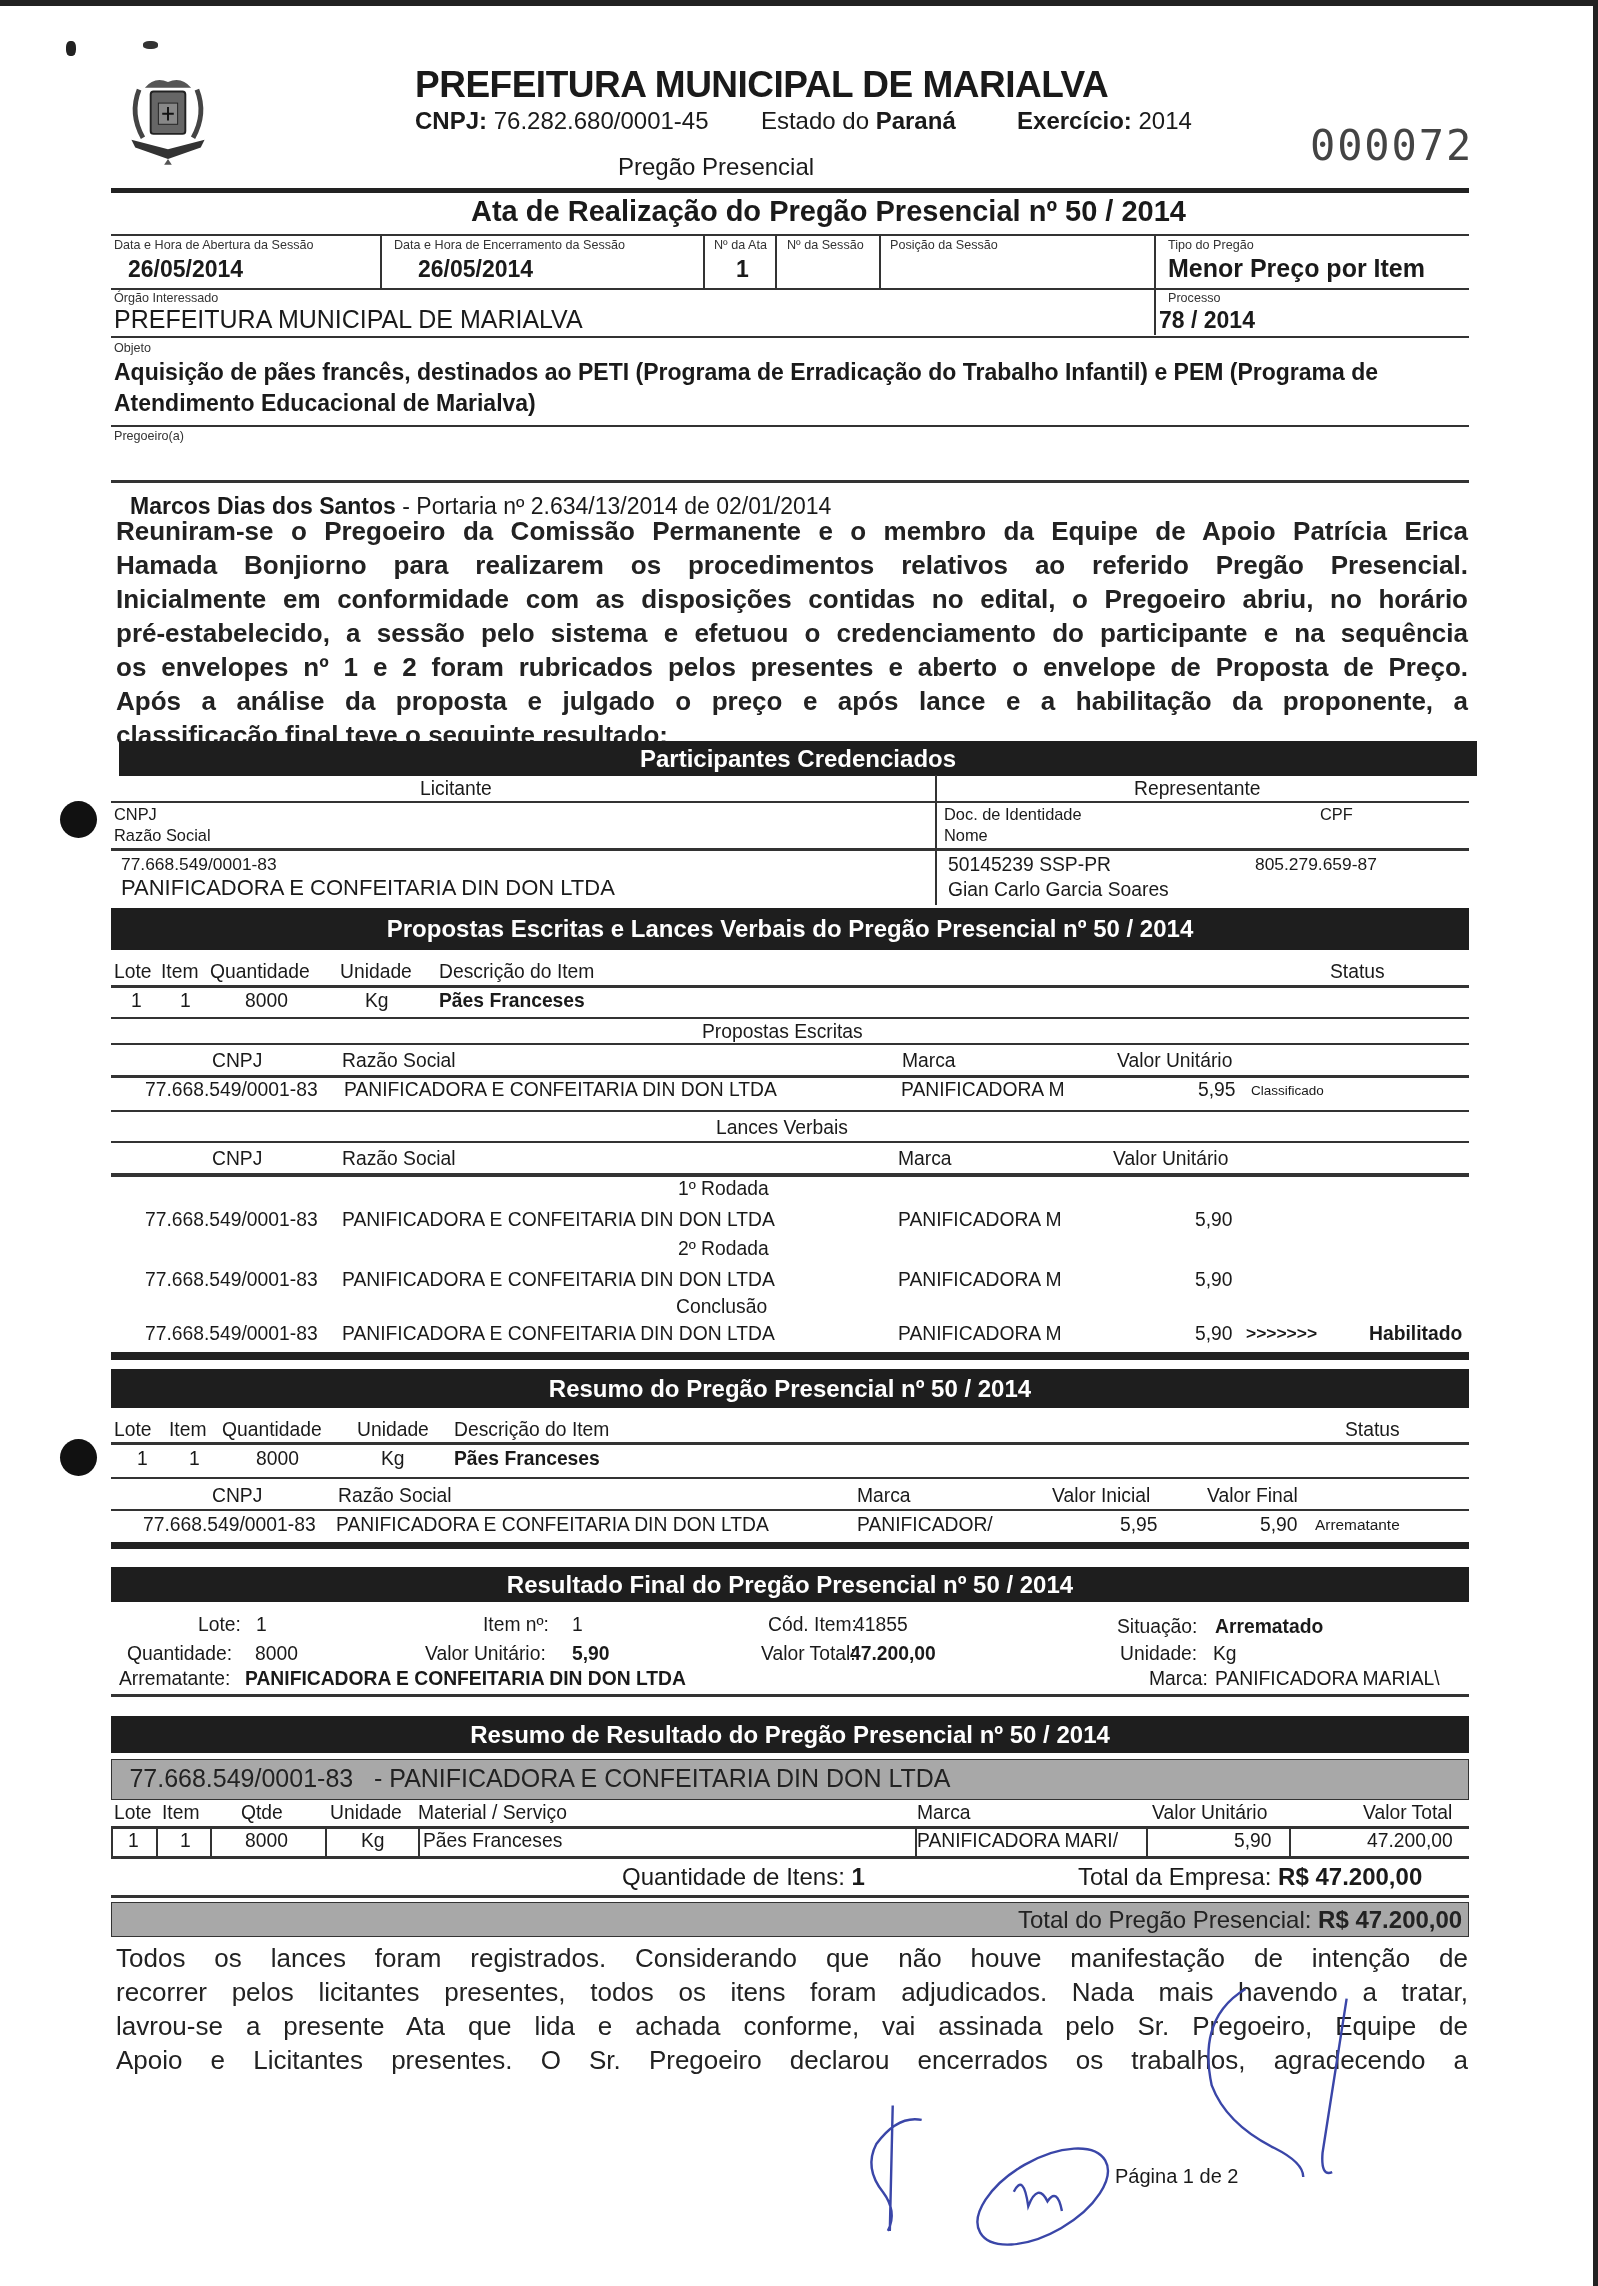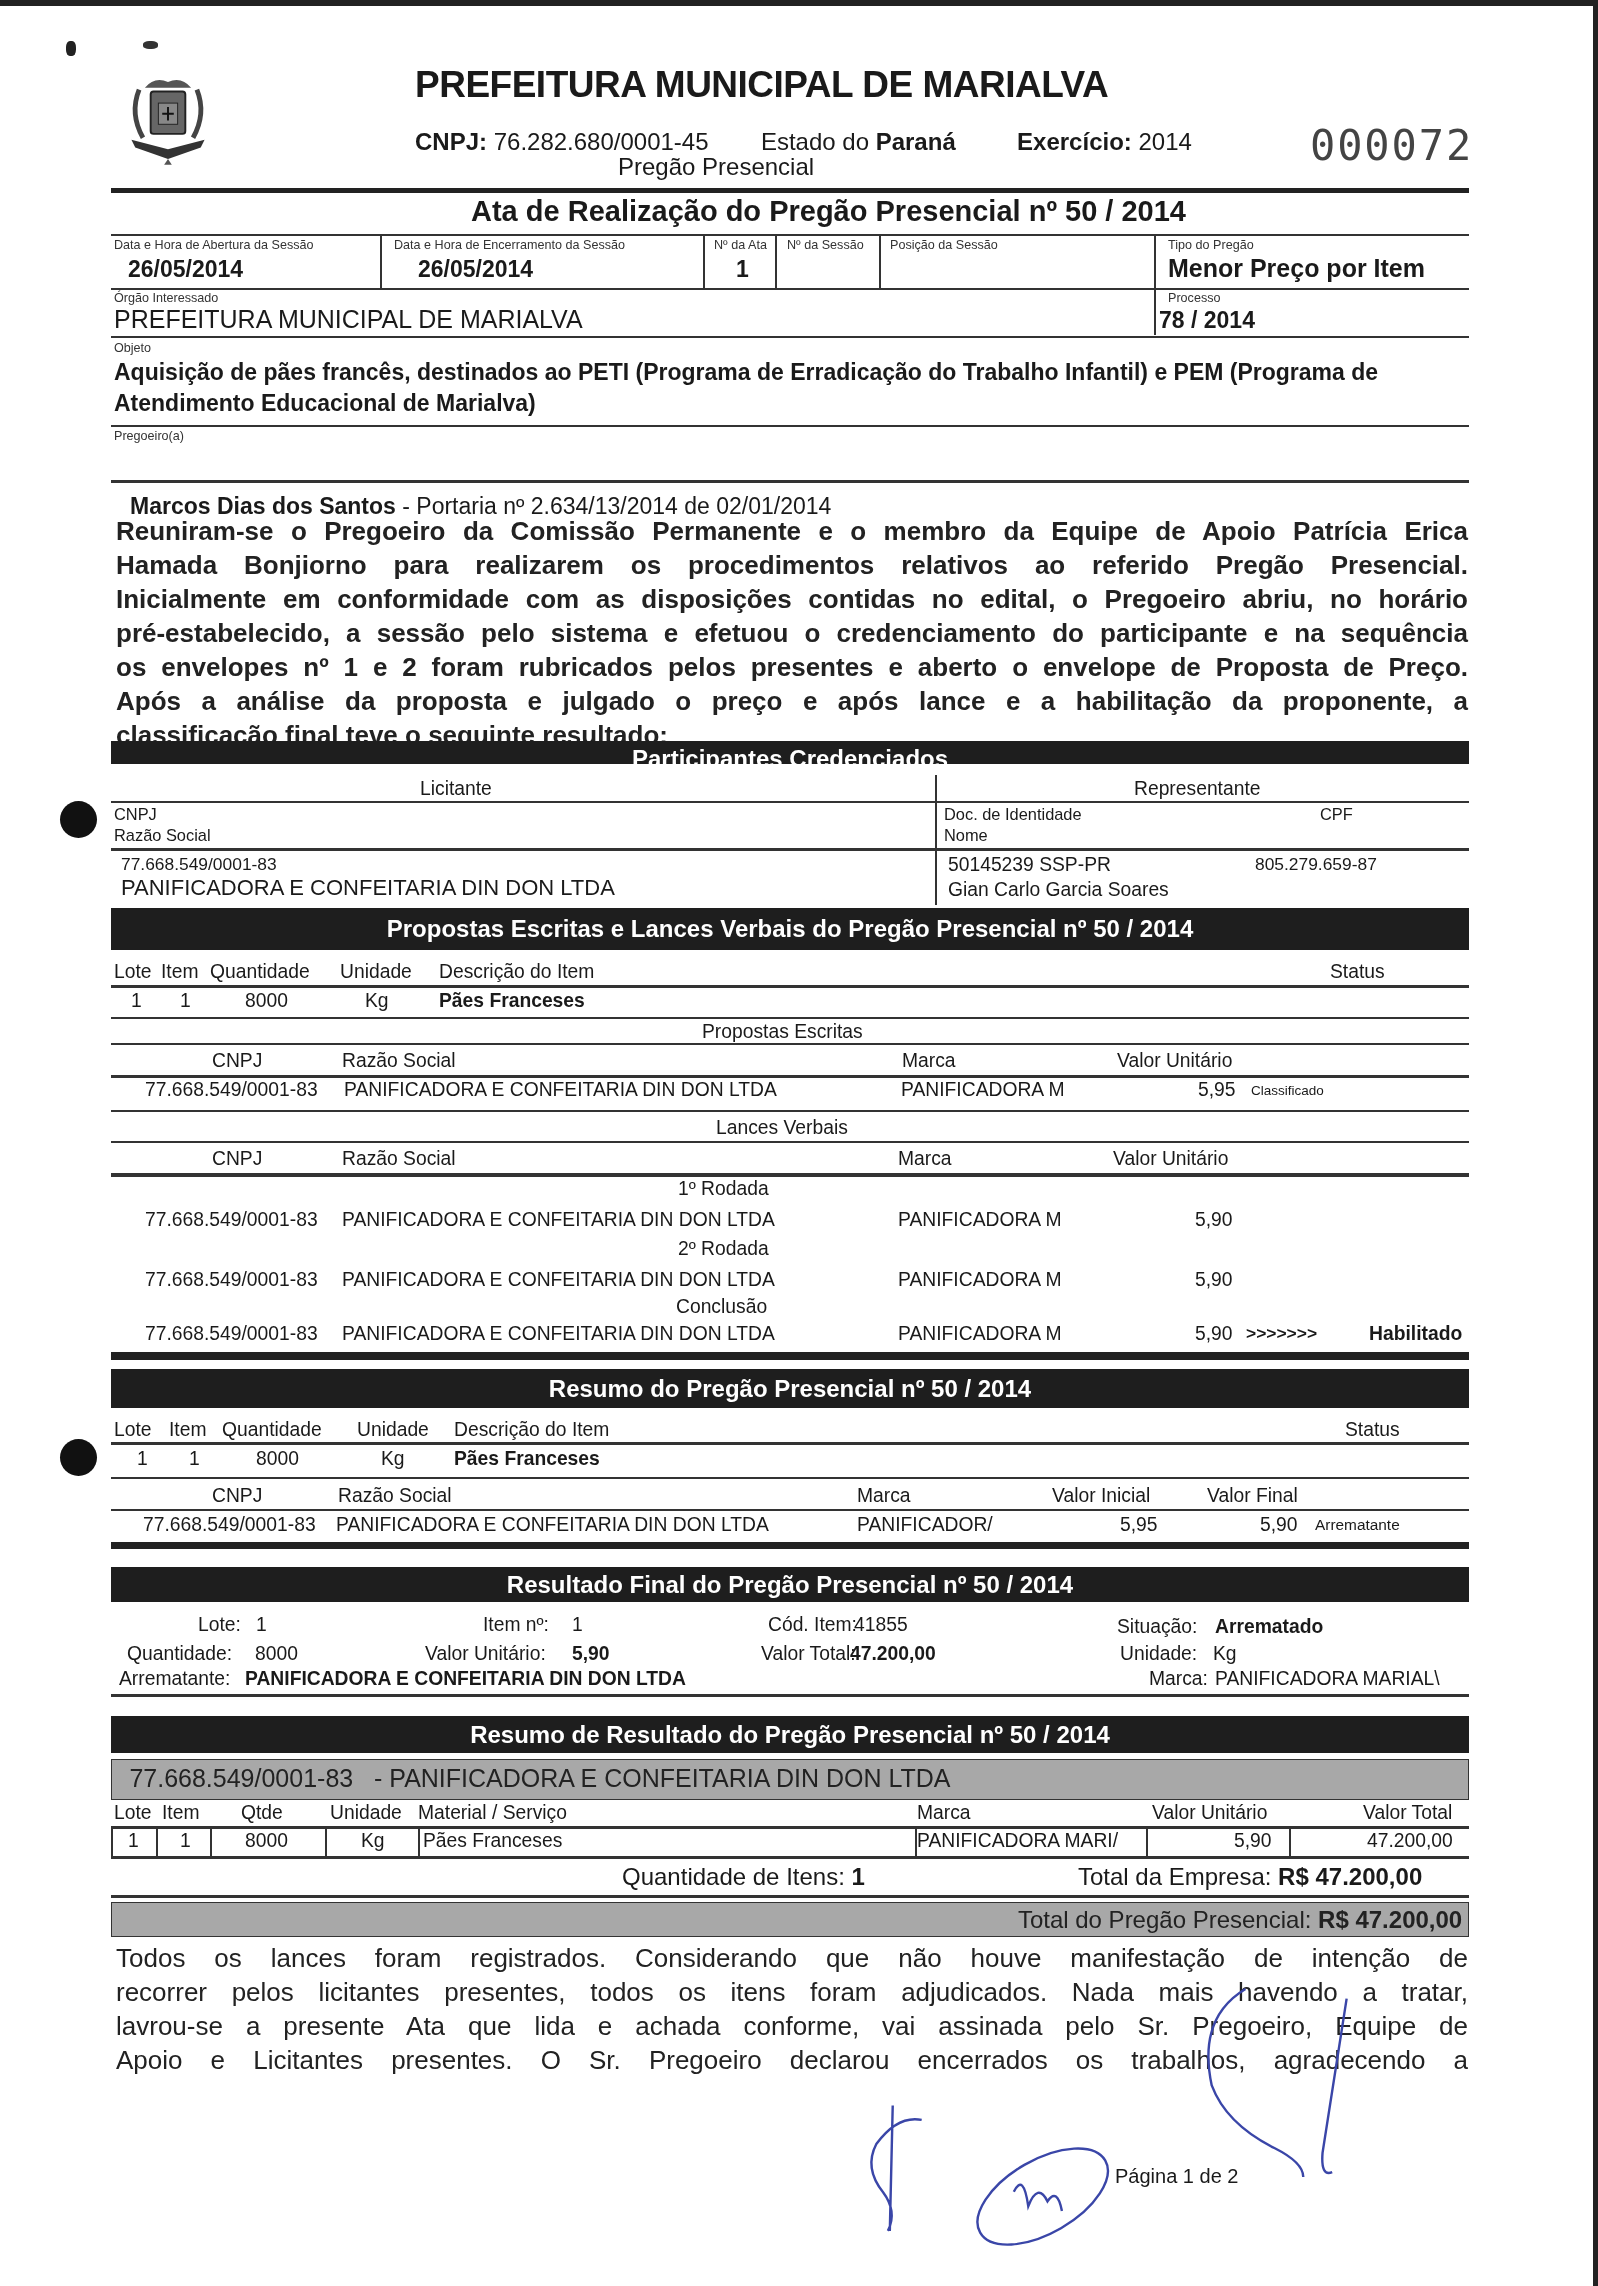--- a/index.html
+++ b/index.html
@@ -4,21 +4,21 @@
 <style>
   html, body { margin:0; padding:0; }
   body { width:1599px; height:2286px; background:#ffffff; position:relative; overflow:hidden; font-family:"Liberation Sans", sans-serif; color:#1a1a1a; }
   .page { position:absolute; left:0; top:0; width:1599px; height:2286px; }
   .topbar { position:absolute; left:0; top:0; width:1599px; height:5.8px; background:#222; }
   .rightbar { position:absolute; right:0; top:0; width:5.8px; height:2286px; background:#222; }
   .abs { position:absolute; }
   .hole { position:absolute; width:37px; height:37px; border-radius:50%; background:#111; }
   .logo { position:absolute; left:116px; top:70px; width:104px; height:97px; }
   .h-title { left:415px; top:64px; font-size:37px; font-weight:bold; letter-spacing:-0.5px; }
-  .h-sub { left:415px; top:128px; font-size:24px; }
+  .h-sub { left:415px; top:107px; font-size:24px; }
   .h-sub b { font-weight:bold; }
   .h-preg { left:618px; top:153px; font-size:24px; }
   .stamp { left:1310px; top:121px; font-size:42px; font-family:"DejaVu Sans Mono", monospace; color:#444; letter-spacing:1.9px; }
   .thick { position:absolute; left:111px; width:1358px; height:4.8px; background:#222; }
   .thin { position:absolute; left:111px; width:1358px; height:1.9px; background:#333; }
   .ata-title { left:0; width:1599px; top:195px; text-align:center; font-size:29px; font-weight:bold; padding-left:58px; box-sizing:border-box; }
   .lbl { font-size:12.6px; color:#333; }
   .val-b { font-size:23px; font-weight:bold; }
   .vline { position:absolute; width:1.9px; background:#333; }
   .objeto { left:114px; top:357px; width:1352px; font-size:23px; font-weight:bold; line-height:31px; }
@@ -112,21 +112,21 @@
   <div class="abs para" style="top:514px;font-weight:bold;">
     <span class="ln">Reuniram-se o Pregoeiro da Comissão Permanente e o membro da Equipe de Apoio Patrícia Erica</span>
     <span class="ln">Hamada Bonjiorno para realizarem os procedimentos relativos ao referido Pregão Presencial.</span>
     <span class="ln">Inicialmente em conformidade com as disposições contidas no edital, o Pregoeiro abriu, no horário</span>
     <span class="ln">pré-estabelecido, a sessão pelo sistema e efetuou o credenciamento do participante e na sequência</span>
     <span class="ln">os envelopes nº 1 e 2 foram rubricados pelos presentes e aberto o envelope de Proposta de Preço.</span>
     <span class="ln">Após a análise da proposta e julgado o preço e após lance e a habilitação da proponente, a</span>
     <span class="ln last">classificação final teve o seguinte resultado:</span>
   </div>
 
-  <div class="bandhead" style="top:741px;height:23px;line-height:35px;">Participantes Credenciados</div>
+  <div class="bandhead" style="top:741px;height:35px;line-height:35px;margin-left:8px;">Participantes Credenciados</div>
   <div class="t" style="left:420px;top:778px;">Licitante</div>
   <div class="t" style="left:1134px;top:778px;">Representante</div>
   <div class="vline" style="left:935px;top:775px;height:130px;"></div>
   <div class="thin" style="top:801px;"></div>
   <div class="t tiny" style="left:114px;top:805px;font-size:16.4px;">CNPJ</div>
   <div class="t tiny" style="left:114px;top:826px;font-size:16.4px;">Razão Social</div>
   <div class="t tiny" style="left:944px;top:805px;font-size:16.4px;">Doc. de Identidade</div>
   <div class="t tiny" style="left:1320px;top:805px;font-size:16.4px;">CPF</div>
   <div class="t tiny" style="left:944px;top:826px;font-size:16.4px;">Nome</div>
   <div class="thin" style="top:848px;height:2.9px;"></div>

